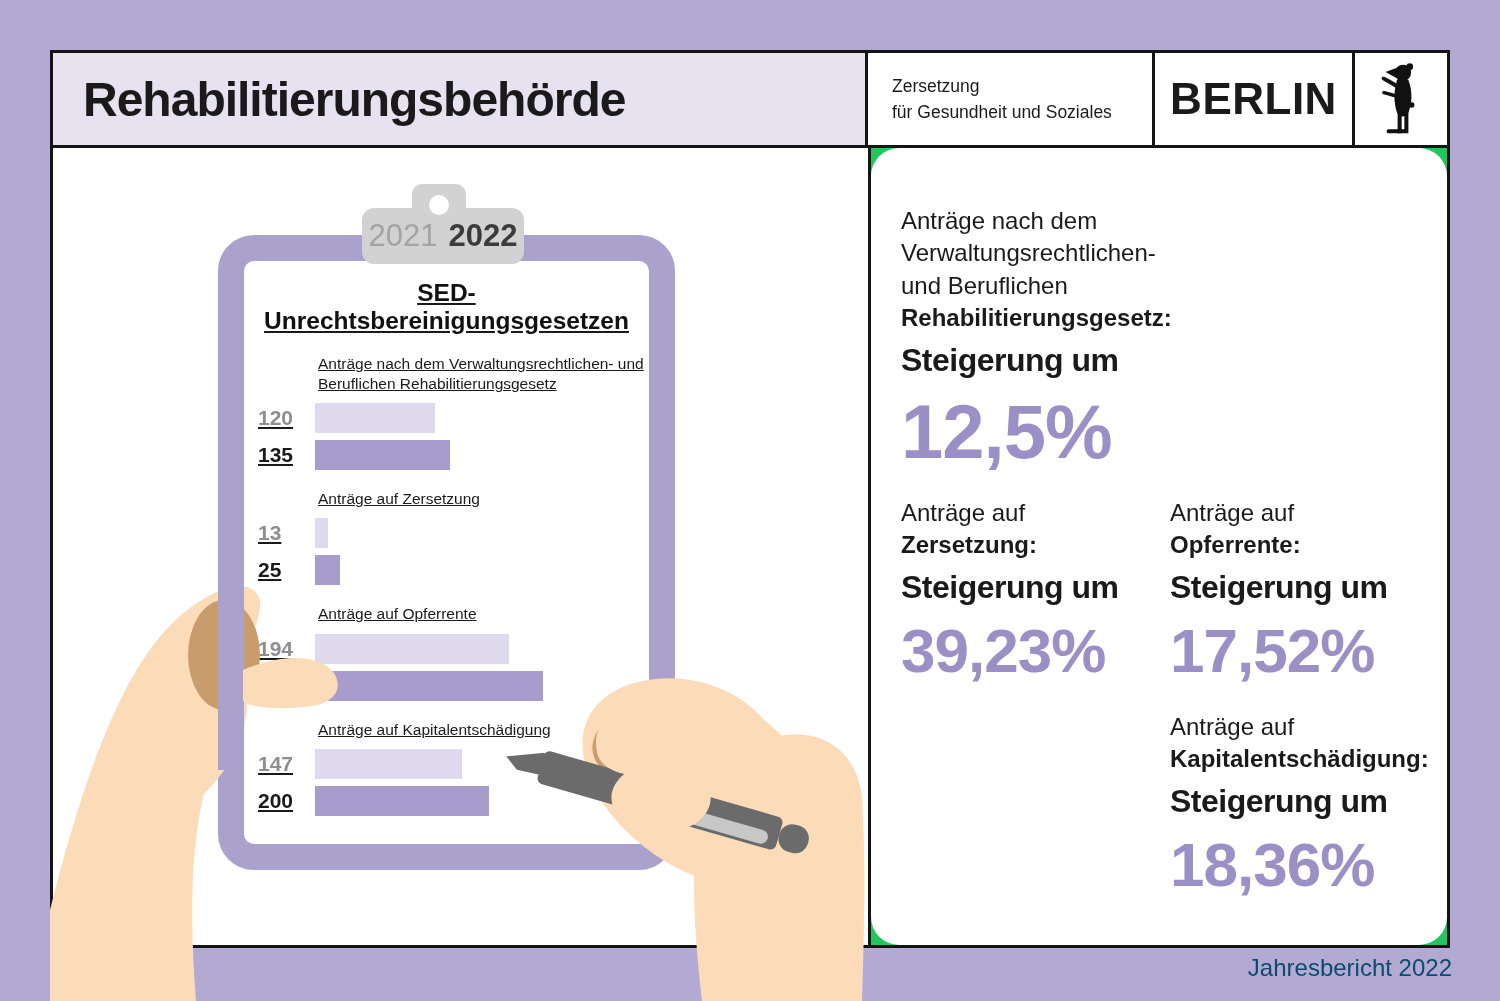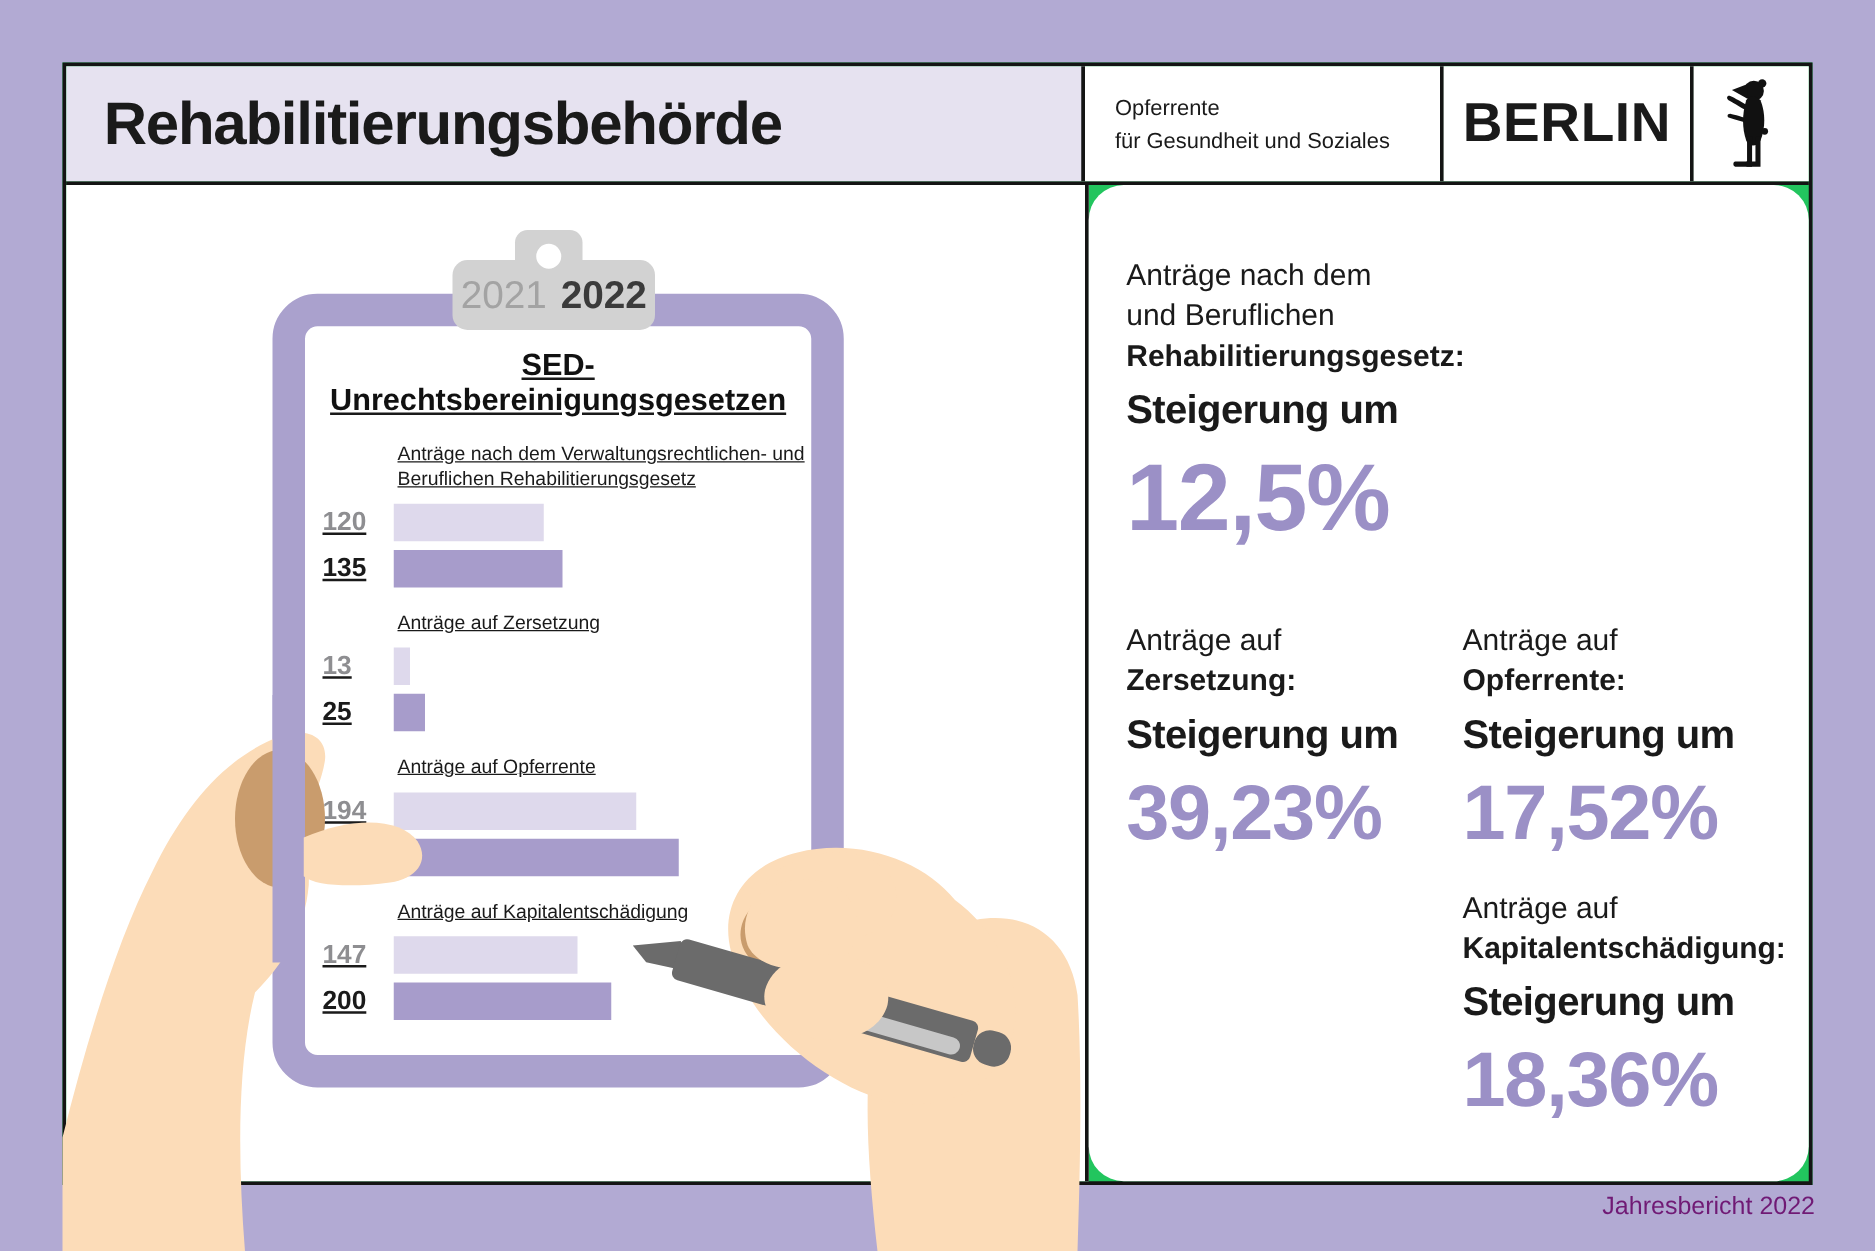--- a/index.html
+++ b/index.html
@@ -60,30 +60,30 @@
   .stat-1{left:30px;top:349px;}
   .stat-2{left:299px;top:349px;}
   .stat-3{left:299px;top:563px;}
   .stat-intro,.stat-subject{font-size:24px;line-height:1.35;color:#1a1a1a;white-space:nowrap;}
   .stat-subject{font-weight:bold;}
   .stat-lead{font-size:32px;font-weight:bold;margin-top:7px;letter-spacing:-0.5px;white-space:nowrap;}
   .stat-percent{font-size:62px;font-weight:bold;color:#9b90c6;margin-top:9px;letter-spacing:-1px;white-space:nowrap;}
   .stat-0 .stat-percent{font-size:76px;}
   
   .hands{position:absolute;left:0;top:0;z-index:40;pointer-events:none;}
-  .footer{position:absolute;right:48px;top:954px;color:#701a75;font-size:20px;z-index:45;}
+  .footer{position:absolute;right:48px;top:954px;color:#0c4a6e;font-size:24px;z-index:45;}
 </style>
 </head>
 <body>
 
 <div class="frame">
   <div class="header">
     <div class="h-title">Rehabilitierungsbehörde</div>
     <div class="h-agency">
-      <div>Opferrente</div>
+      <div>Zersetzung</div>
       <div>für Gesundheit und Soziales</div>
     </div>
     <div class="h-brand">BERLIN</div>
     <div class="h-bear">
       <svg width="44" height="74" viewBox="0 0 60 110" fill="#111">
         <circle cx="33" cy="16" r="12"></circle>
         <circle cx="43" cy="7" r="5"></circle>
         <path d="M25 8 L7 15 L25 25 Z"></path>
         <path d="M30 36 C20 30 10 24 5 22 C1 21 0 25 3 27 C10 31 20 37 29 42 Z"></path>
         <path d="M30 50 C20 47 10 44 5 43 C1 43 1 47 4 48 C11 50 20 53 29 55 Z"></path>
@@ -148,20 +148,21 @@
                 <div class="bar-value" style="color: rgb(26, 26, 26);">200</div>
                 <div class="bar" style="width: 174px; background: rgb(167, 156, 203);"></div>
               </div>
             </div>
           </div>
       </div>
     </div>
     <div class="right-panel">
         <div class="stat stat-0">
           <div class="stat-intro">Anträge nach dem</div>
+          <div class="stat-intro">Verwaltungsrechtlichen-</div>
           <div class="stat-intro">und Beruflichen</div>
           <div class="stat-subject">Rehabilitierungsgesetz:</div>
           <div class="stat-lead">Steigerung um</div>
           <div class="stat-percent">12,5%</div>
         </div>
         <div class="stat stat-1">
           <div class="stat-intro">Anträge auf</div>
           <div class="stat-subject">Zersetzung:</div>
           <div class="stat-lead">Steigerung um</div>
           <div class="stat-percent">39,23%</div>

